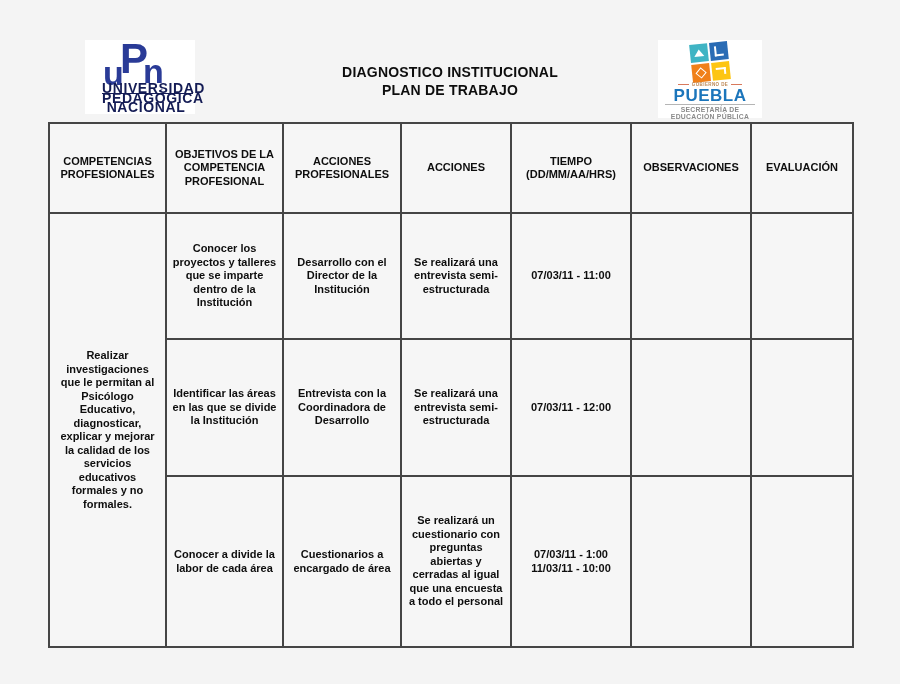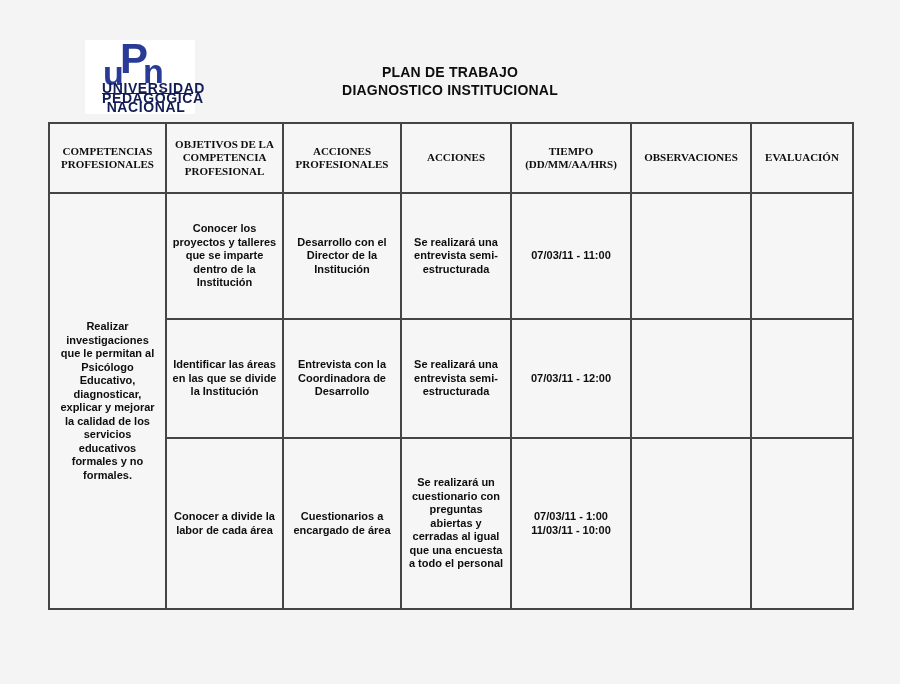--- a/index.html
+++ b/index.html
@@ -80,23 +80,23 @@
     background:#f6f6f6;
   }
   table.grid th, table.grid td{
     border:2px solid #454545;
     text-align:center;vertical-align:middle;
     font-weight:bold;color:#0e0e0e;
     padding:4px 5px;
     font-size:11px;line-height:13.5px;
     word-wrap:break-word;
   }
-  table.grid thead tr{height:70px;font-family:Liberation Serif, serif;}
+  table.grid thead tr{height:90px;}
   tr.r1{height:126px;}
-  tr.r2{height:119px;}
+  tr.r2{height:137px;}
   tr.r3{height:171px;}
   td.tiempo{white-space:pre-line;}
 </style>
 </head>
 <body>
 
 <div class="page">
 
   <div class="upn-box">
     <div class="upn-monogram">
@@ -105,24 +105,42 @@
       <span class="m-n">n</span>
     </div>
     <div class="upn-words">
       <span class="w1">UNIVERSIDAD</span>
       <span class="w2">PEDAGÓGICA</span>
       <span class="w3">NACIONAL</span>
     </div>
   </div>
 
   <div class="doc-title">
+    <div>DIAGNOSTICO INSTITUCIONAL</div>
     <div>PLAN DE TRABAJO</div>
-    <div>DIAGNOSTICO INSTITUCIONAL</div>
   </div>
 
+  <div class="puebla-box">
+    <div class="pinwheel">
+      <div class="tile tl" style="background:#3fb4c4;"></div>
+      <div class="tile tr" style="background:#2a6cb5;"></div>
+      <div class="tile bl" style="background:#f08019;"></div>
+      <div class="tile br" style="background:#fdc513;"></div>
+    </div>
+    <div class="gobierno-row">
+      <span class="dash"></span>
+      <span>GOBIERNO DE</span>
+      <span class="dash"></span>
+    </div>
+    <div class="puebla-name">PUEBLA</div>
+    <div class="secretaria">
+      <div>SECRETARÍA DE</div>
+      <div>EDUCACIÓN PÚBLICA</div>
+    </div>
+  </div>
 
   <table class="grid">
     <colgroup>
       <col style="width:117px">
         <col style="width:117px">
         <col style="width:118px">
       <col style="width:110px">
         <col style="width:120px">
         <col style="width:120px">
       <col style="width:102px">

